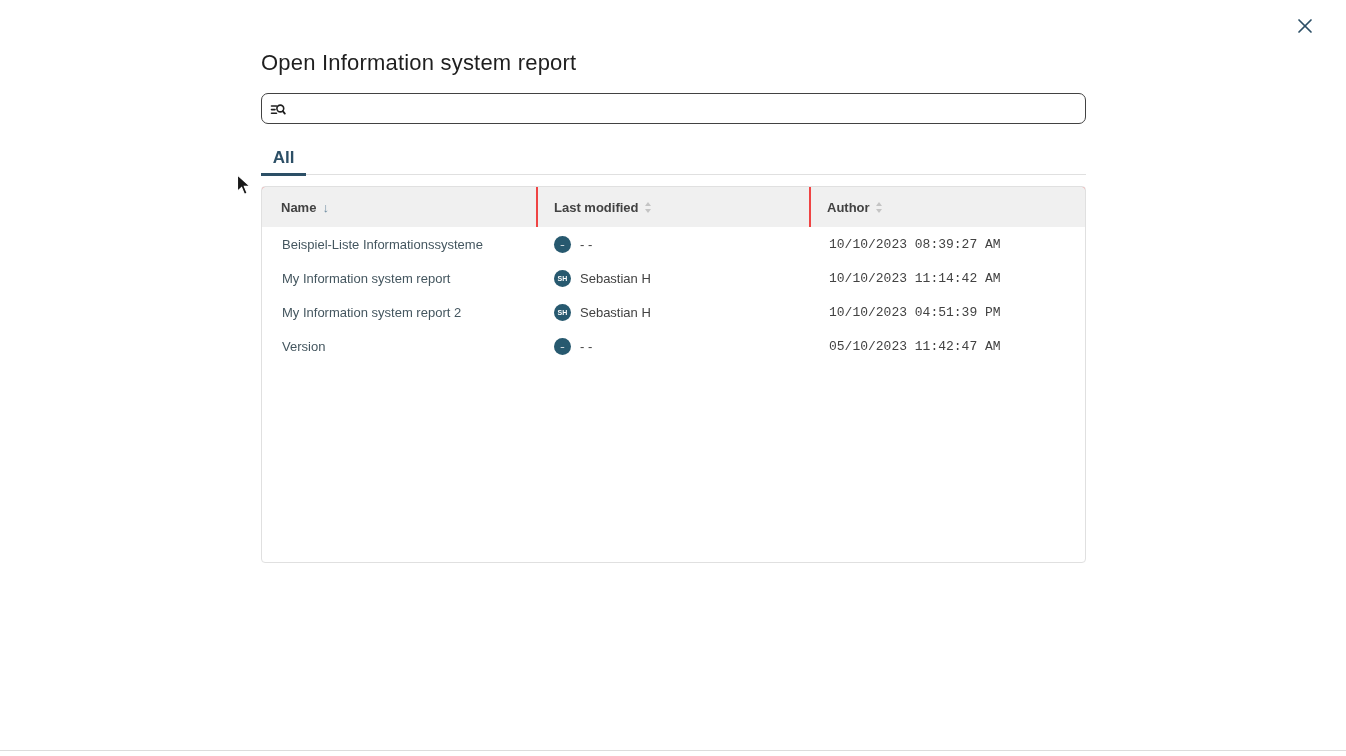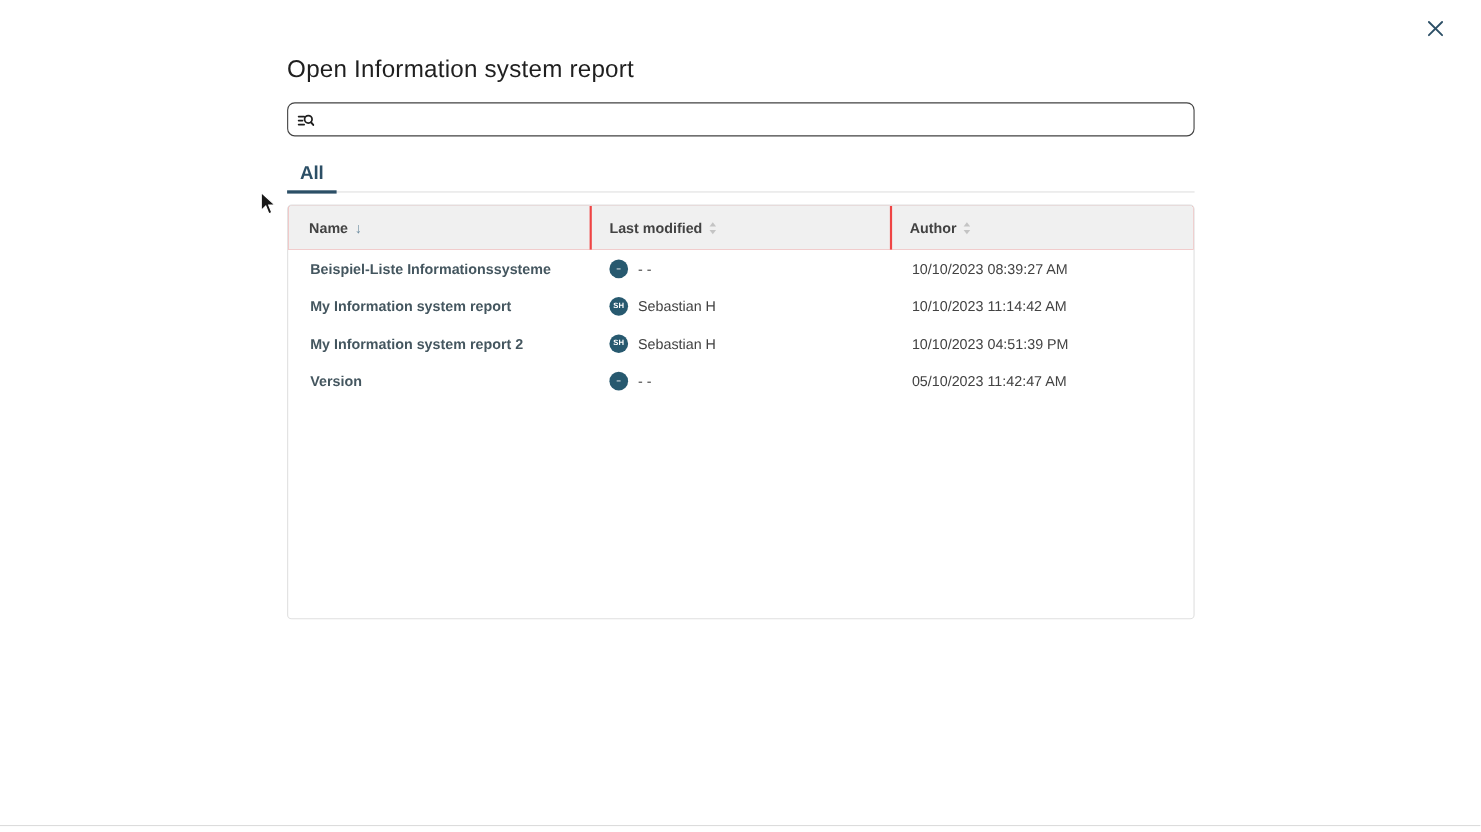--- a/index.html
+++ b/index.html
@@ -75,23 +75,23 @@
   .th.c-name{width:274px;padding-left:19px;}
   .th.c-author{width:274px;padding-left:16px;}
   .th.c-modified{flex:1;padding-left:16px;}
   .sort-desc{color:var(--sort_active);font-size:13px;margin-left:6px;font-weight:400;}
   .sort-both{display:inline-flex;flex-direction:column;gap:3px;margin-left:6px;}
   .tri-up,.tri-down{display:block;width:0;height:0;border-left:3.5px solid transparent;border-right:3.5px solid transparent;}
   .tri-up{border-bottom:4px solid var(--sort_inactive);}
   .tri-down{border-top:4px solid var(--sort_inactive);}
   .trow{display:flex;height:34px;align-items:center;cursor:pointer;}
   .cell{display:flex;align-items:center;font-size:13px;}
-  .cell.c-name{width:275px;padding-left:20px;font-weight:bold;}
+  .cell.c-name{width:275px;padding-left:20px;}
   .cell.c-author{width:275px;padding-left:17px;}
-  .cell.c-modified{flex:1;padding-left:17px;}
+  .cell.c-modified{flex:1;padding-left:17px;font-family:Liberation Mono, monospace;}
   .name-link{color:var(--name_link);}
   .avatar{
     width:17px;height:17px;border-radius:50%;background:var(--avatar_bg);
     color:#fff;font-size:7px;font-weight:700;letter-spacing:.2px;
     display:flex;align-items:center;justify-content:center;flex:0 0 auto;
   }
   .author-name{margin-left:9px;color:var(--text);}
   .modified-text{color:var(--text);}
   .mouse-cursor{position:absolute;left:236px;top:174px;pointer-events:none;}
 </style>

